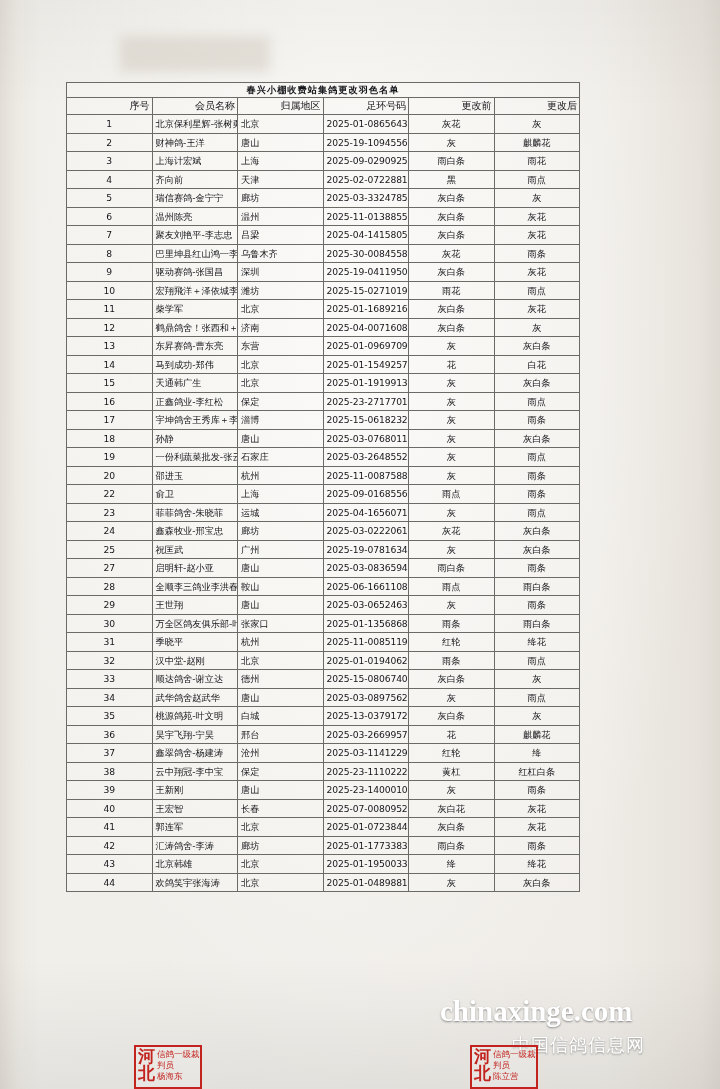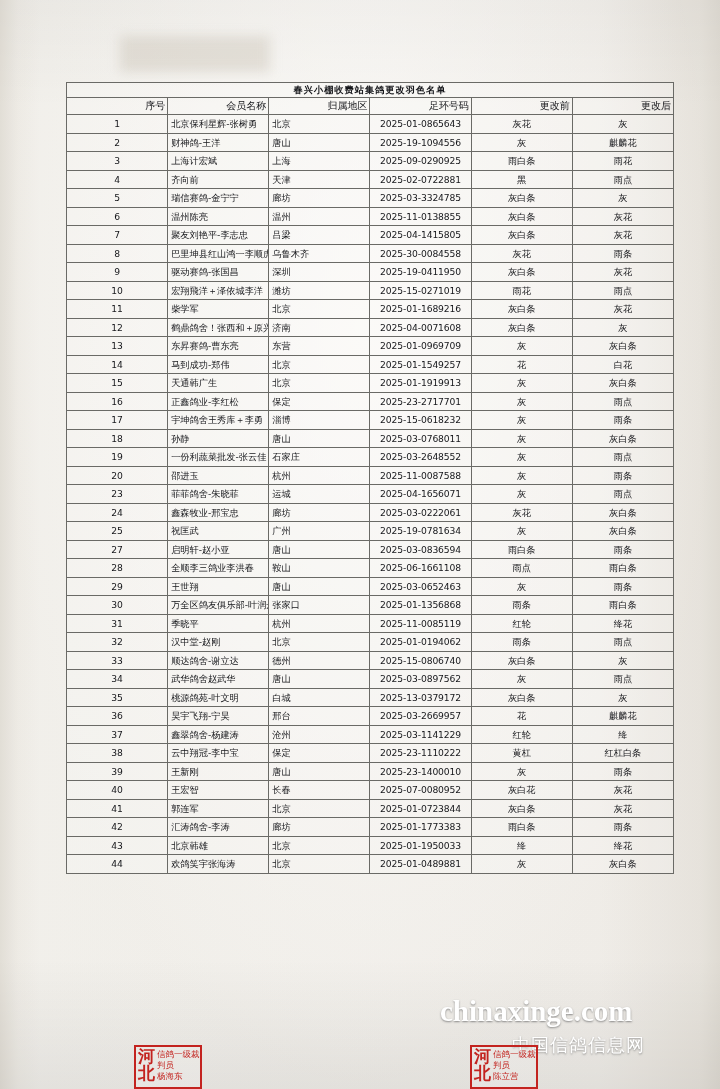--- a/index.html
+++ b/index.html
@@ -40,21 +40,21 @@
     filter: blur(6px);
   }
   .table-wrap {
     position: absolute;
     left: 66px;
     top: 82px;
     width: 520px;
   }
   table.sheet {
     border-collapse: collapse;
-    width: 608px;
+    width: 514px;
     table-layout: fixed;
     background: rgba(255,255,255,0.20);
     padding-left: 42px;
   }
   table.sheet td, table.sheet th {
     border: 1px solid #6a6a66;
     font-size: 9.2px;
     line-height: 1.05;
     padding: 2px 3px;
     color: #15161a;
@@ -314,20 +314,28 @@
         </tr>
         <tr>
           <td class="c-idx">20</td>
           <td class="c-name">邵进玉</td>
           <td class="c-region">杭州</td>
           <td class="c-ring">2025-11-0087588</td>
           <td class="c-before">灰</td>
           <td class="c-after">雨条</td>
         </tr>
         <tr>
+          <td class="c-idx">22</td>
+          <td class="c-name">俞卫</td>
+          <td class="c-region">上海</td>
+          <td class="c-ring">2025-09-0168556</td>
+          <td class="c-before">雨点</td>
+          <td class="c-after">雨条</td>
+        </tr>
+        <tr>
           <td class="c-idx">23</td>
           <td class="c-name">菲菲鸽舍-朱晓菲</td>
           <td class="c-region">运城</td>
           <td class="c-ring">2025-04-1656071</td>
           <td class="c-before">灰</td>
           <td class="c-after">雨点</td>
         </tr>
         <tr>
           <td class="c-idx">24</td>
           <td class="c-name">鑫森牧业-邢宝忠</td>

